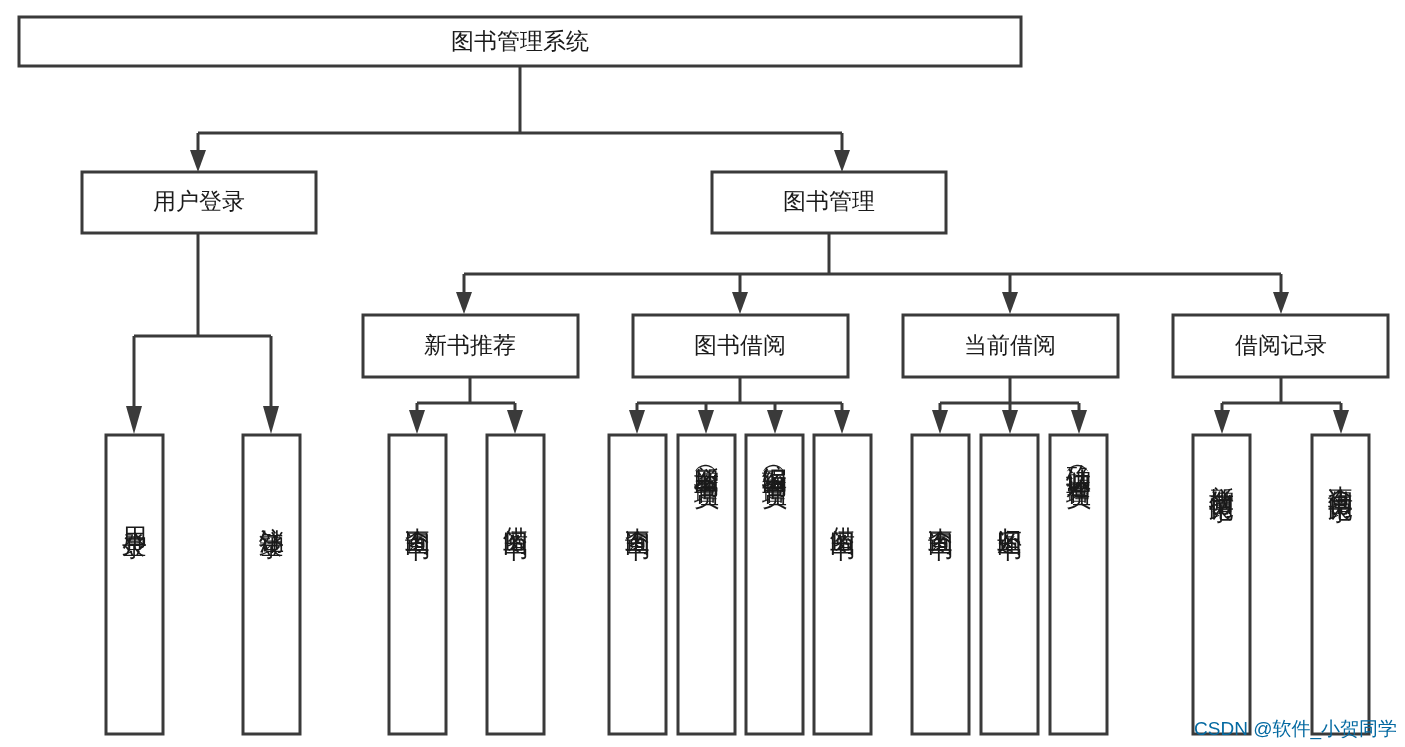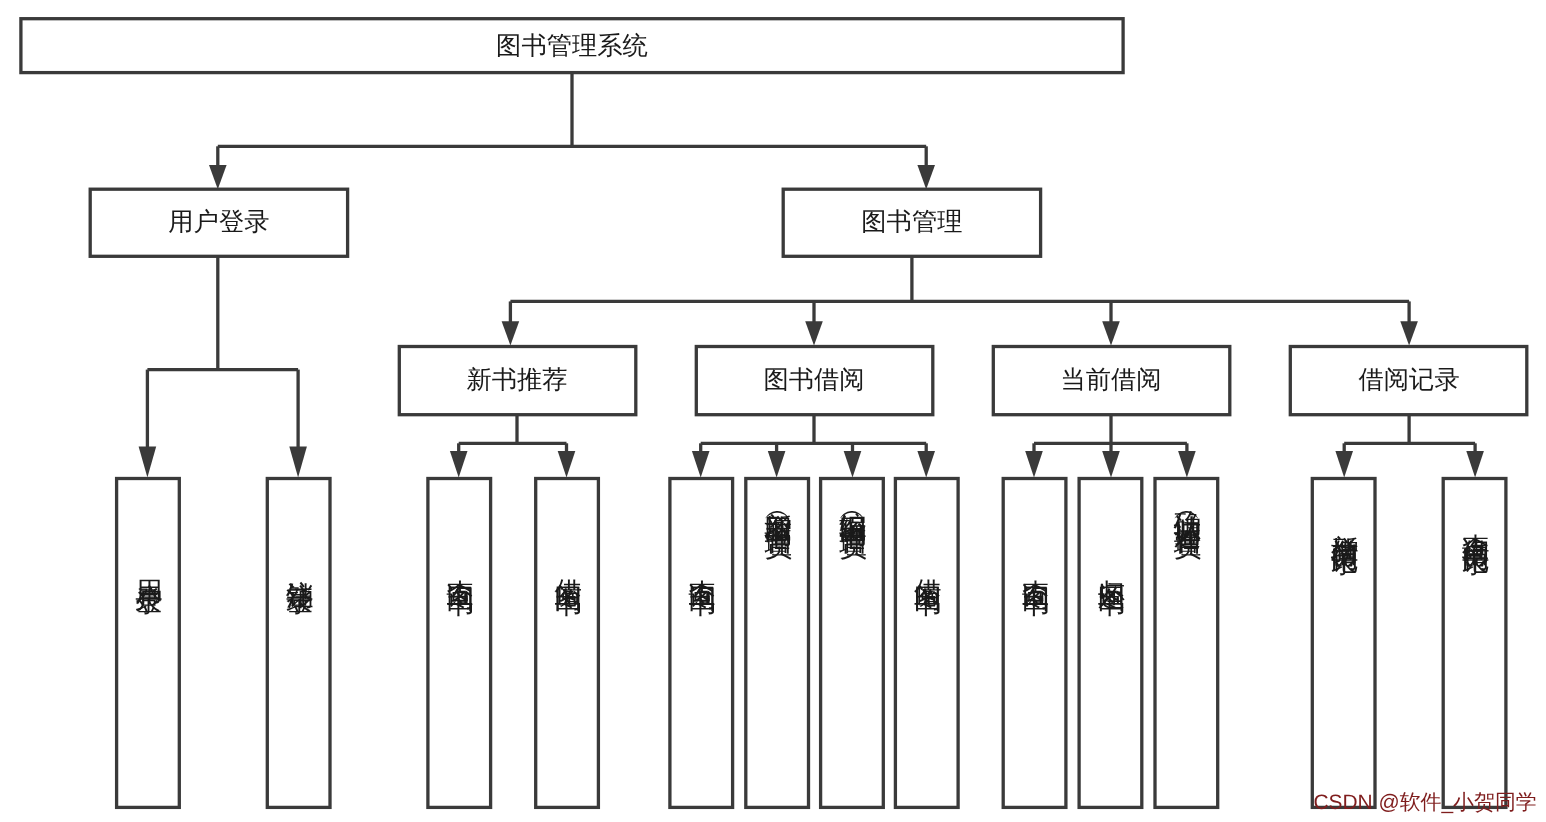--- a/index.html
+++ b/index.html
@@ -64,21 +64,21 @@
   .arrow-head {
     fill: #3a3a3a;
     stroke: none;
   }
   #watermark {
     position: absolute;
     right: 8px;
     bottom: 5px;
     font-family: "Liberation Sans", "DejaVu Sans", sans-serif;
     font-size: 19px;
-    color: #7f1d1d;
+    color: #0369a1;
     white-space: nowrap;
     pointer-events: none;
   }
 </style>
 </head>
 <body>
 
 <svg id="diagram" viewBox="0 0 1405 747">
 
   <g>

